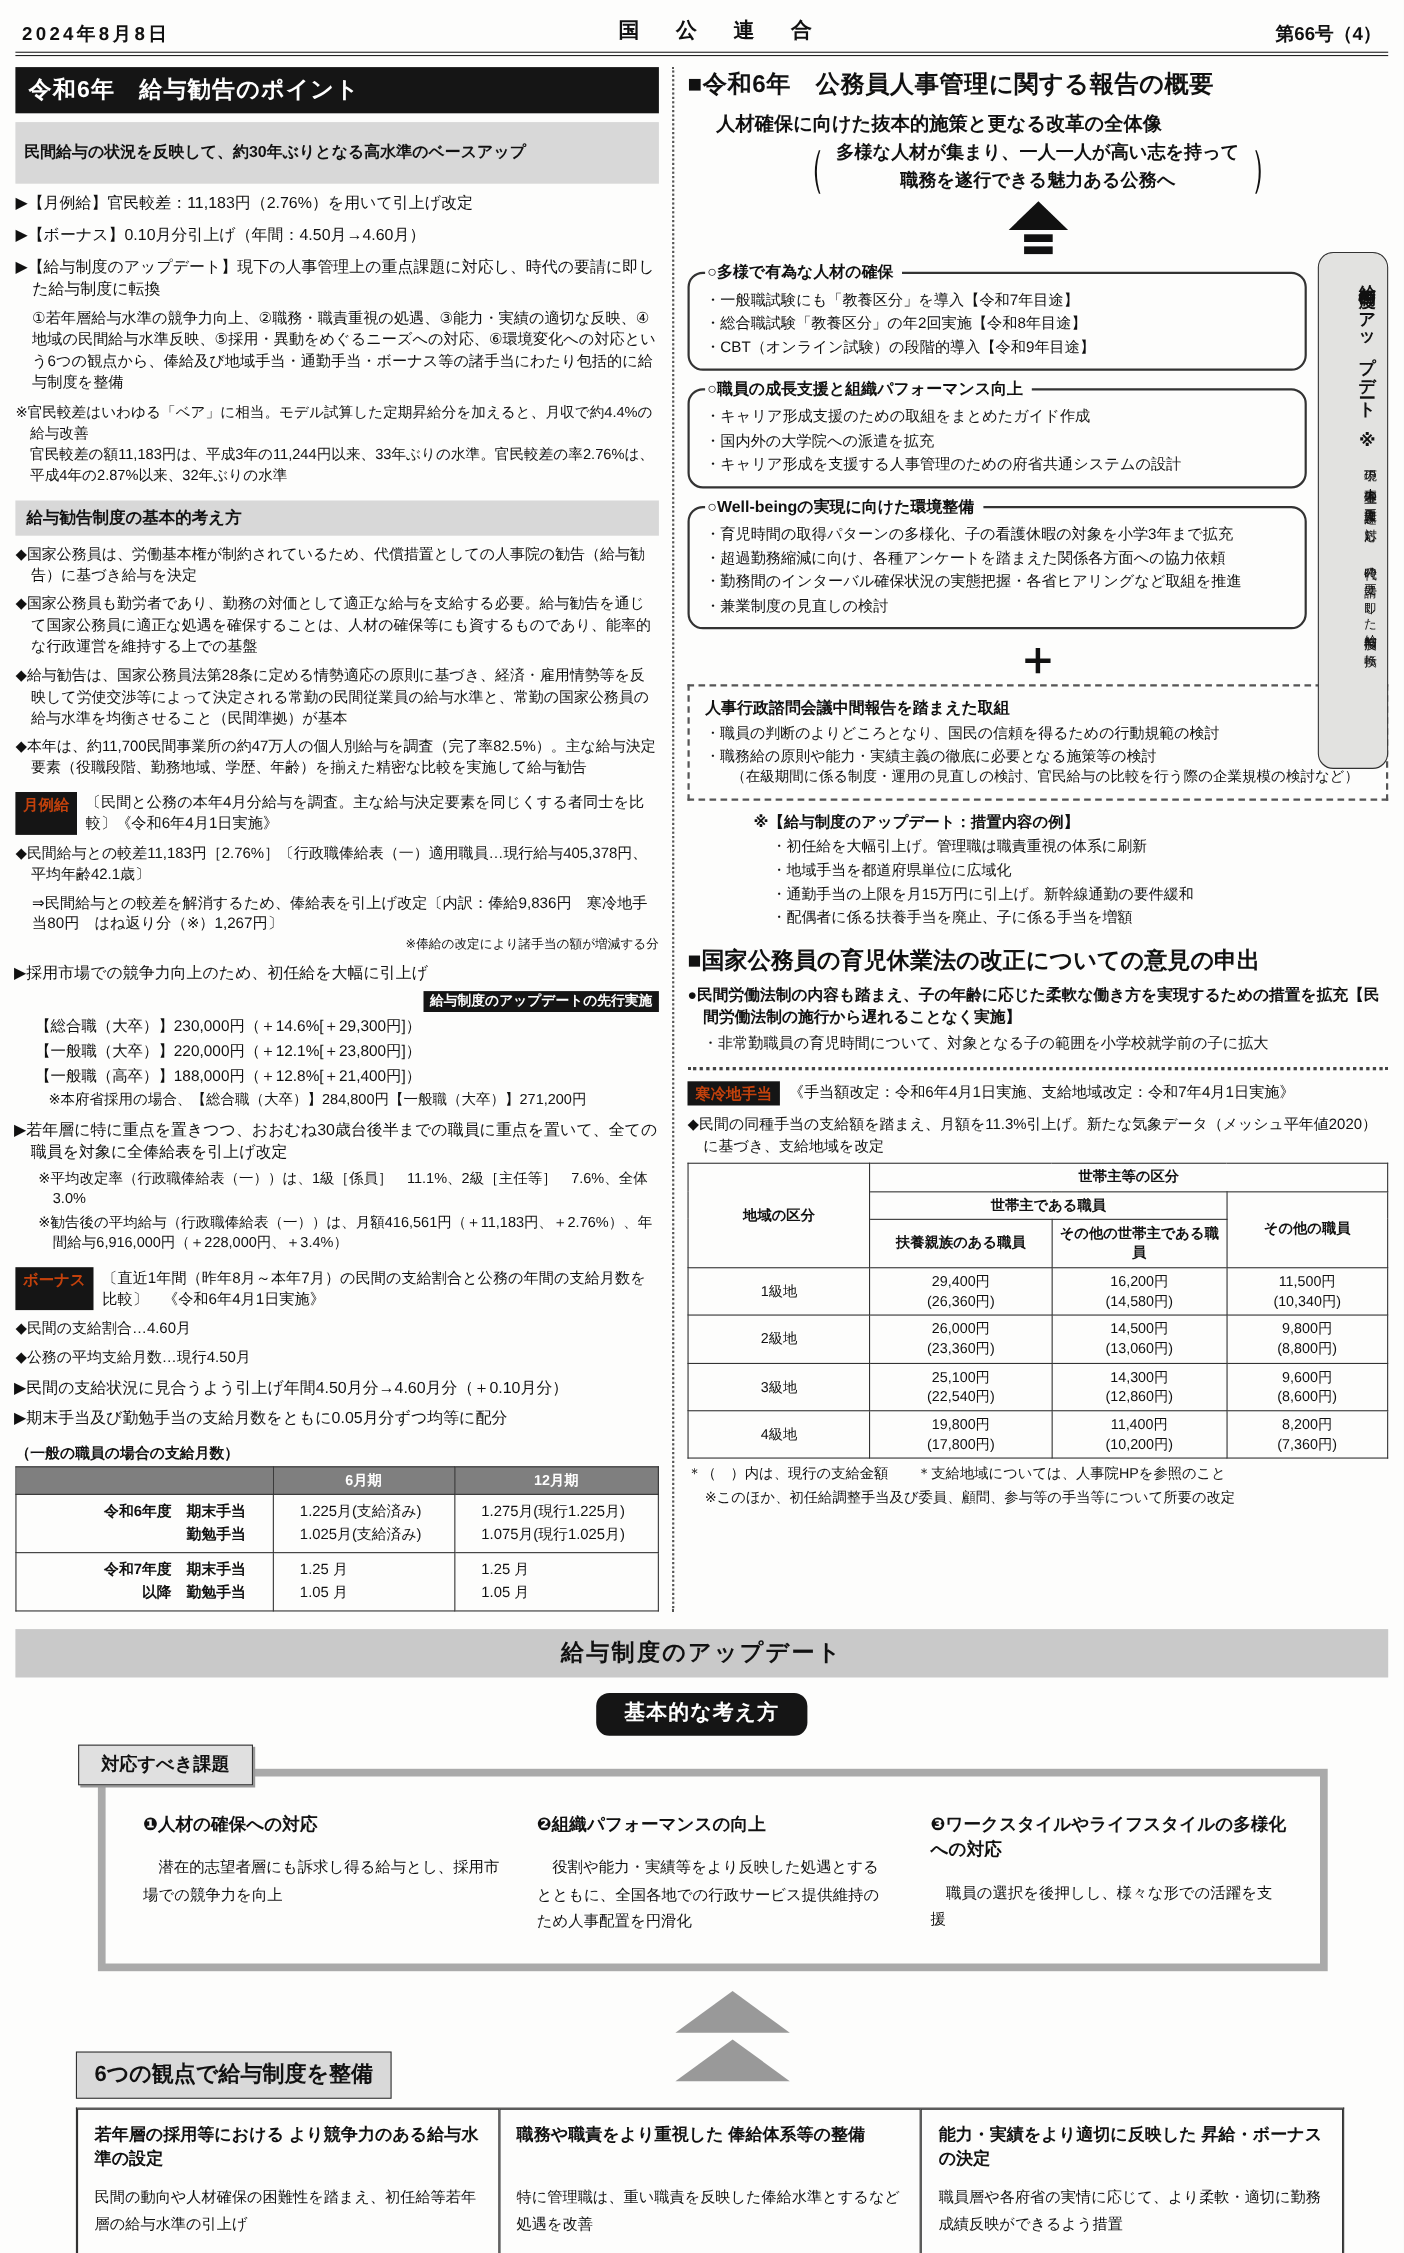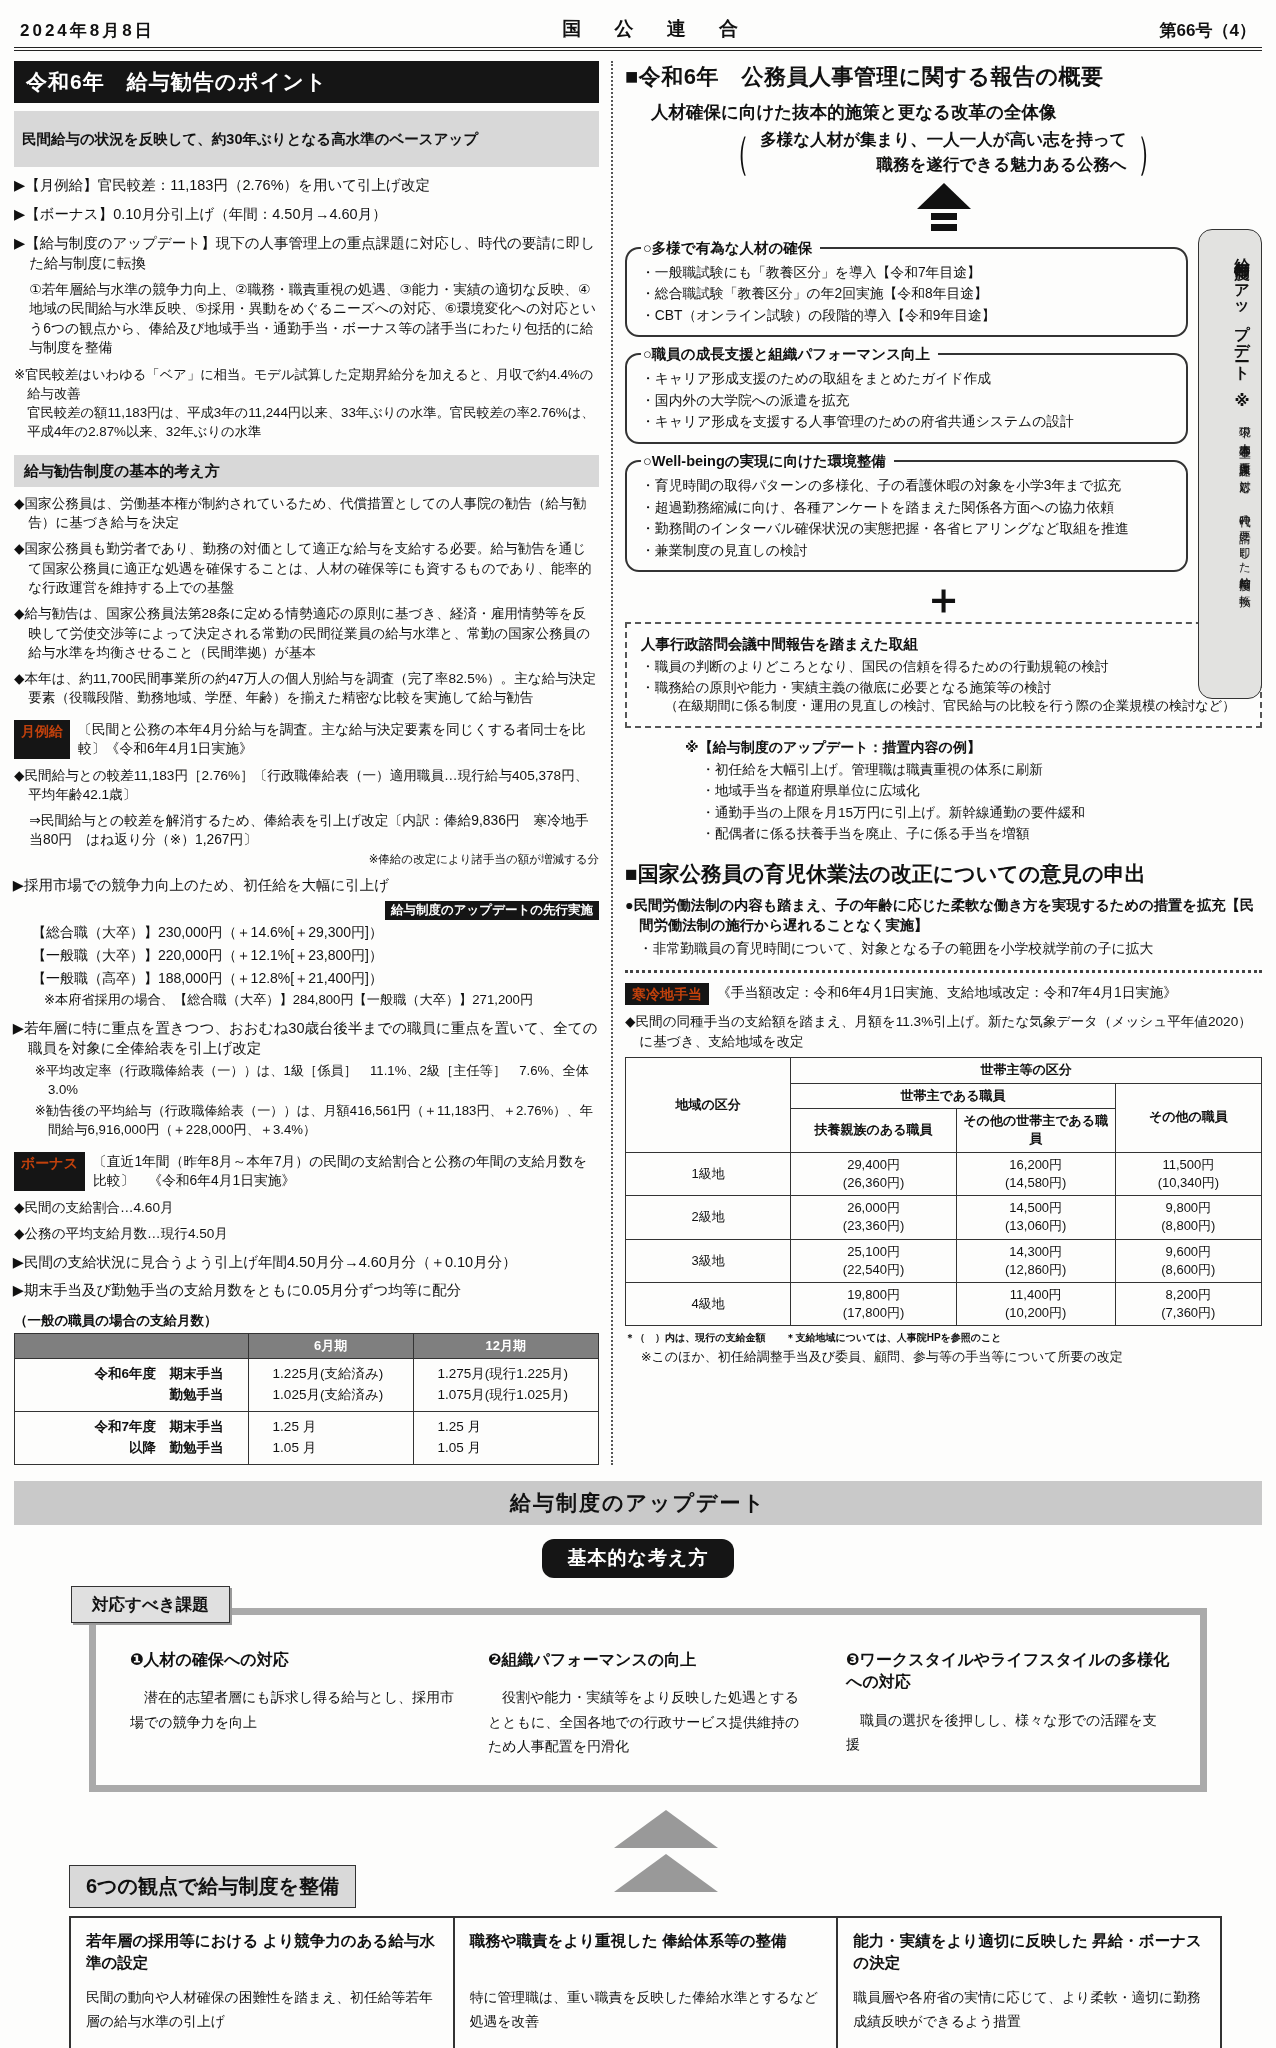--- a/index.html
+++ b/index.html
@@ -56,21 +56,21 @@
     border:1px solid #333; padding:3px 6px; }
   table.bonus td { border:1px solid #333; padding:5px 24px; font-size:13.5px; vertical-align:top; }
   table.bonus td.lbl { text-align:right; font-weight:bold; width:40%; }
   table.bonus td div { line-height:1.55; }
 
   
   .r-title { font-weight:bold; font-size:22px; letter-spacing:0.5px; }
   .r-sub { font-weight:bold; font-size:17.5px; margin:8px 0 0 26px; }
   .paren-wrap { display:flex; justify-content:center; align-items:center; margin-top:2px; }
   .paren { font-size:46px; font-weight:300; transform:scaleX(.55); color:#111; line-height:1; }
-  .paren-lines { font-weight:bold; font-size:16.5px; text-align:right; line-height:1.5; }
+  .paren-lines { font-weight:bold; font-size:16.5px; text-align:center; line-height:1.5; }
   .up-arrow { width:54px; margin:6px auto 4px auto; text-align:center; }
   .up-arrow .tri { width:0; height:0; margin:0 auto;
     border-left:27px solid transparent; border-right:27px solid transparent;
     border-bottom:26px solid #111; }
   .up-arrow .bar { width:26px; height:7px; background:#111; margin:4px auto 0 auto; }
 
   .rbox { border:2px solid #333; border-radius:14px; padding:12px 14px 8px 14px;
     margin:16px 0 0 0; position:relative; }
   .rbox-title { position:absolute; top:-11px; left:14px; background:#fdfdfc;
     font-weight:bold; font-size:14.5px; padding:0 8px 0 2px; }
@@ -99,21 +99,21 @@
   .r2-item { font-size:13.8px; margin-top:3px; padding-left:2em; text-indent:-1em; }
 
   .dotted-sep { border-top:3px dotted #444; margin:12px 0 10px 0; }
 
   
   table.cold { border-collapse:collapse; width:100%; margin-top:6px; }
   table.cold th, table.cold td { border:1px solid #333; text-align:center;
     font-size:13px; padding:3px 4px; }
   table.cold th { font-weight:bold; }
   table.cold td div { line-height:1.4; }
-  .cold-note { font-size:10px; font-weight:bold; margin-top:5px; }
+  .cold-note { font-size:13px; font-weight:normal; margin-top:5px; }
   .cold-note2 { font-size:13px; margin-top:2px; padding-left:1.2em; }
 
   
   .band { background:#c9c9c9; text-align:center; font-weight:bold; font-size:21px;
     padding:7px 0; margin-top:16px; letter-spacing:2px; }
   .badge-row { text-align:center; margin-top:14px; }
   .badge { display:inline-block; background:#151515; color:#fff; font-weight:bold;
     font-size:19px; padding:6px 26px; border-radius:12px; letter-spacing:1px; }
 
   .panel-wrap { position:relative; margin:30px 55px 0 75px; }

